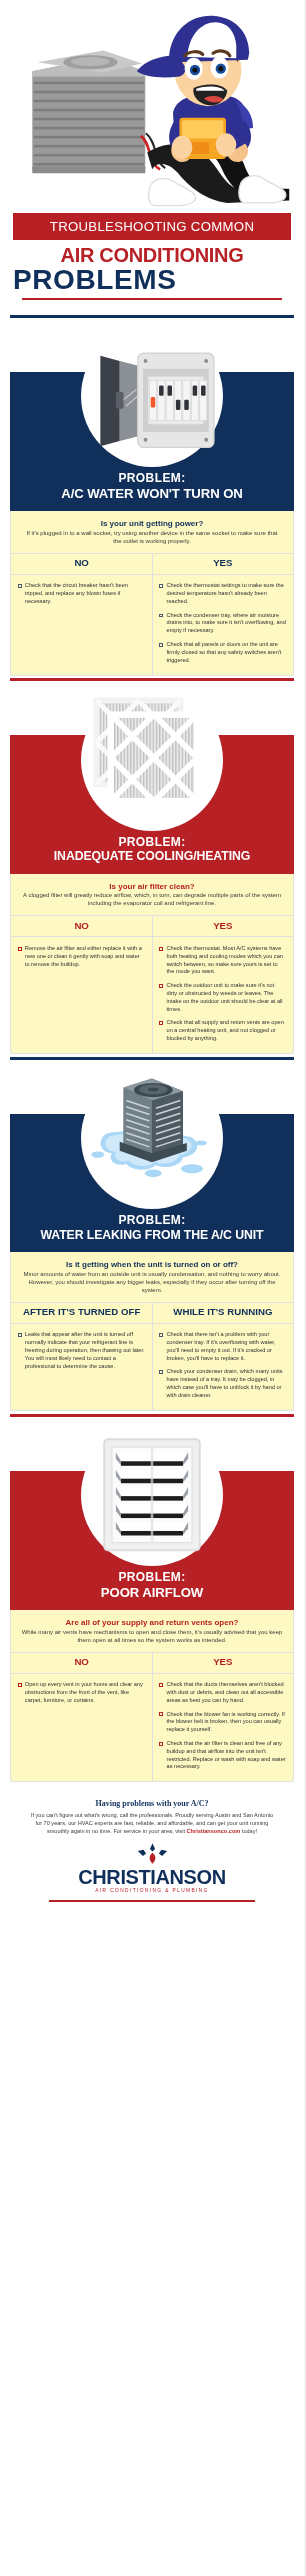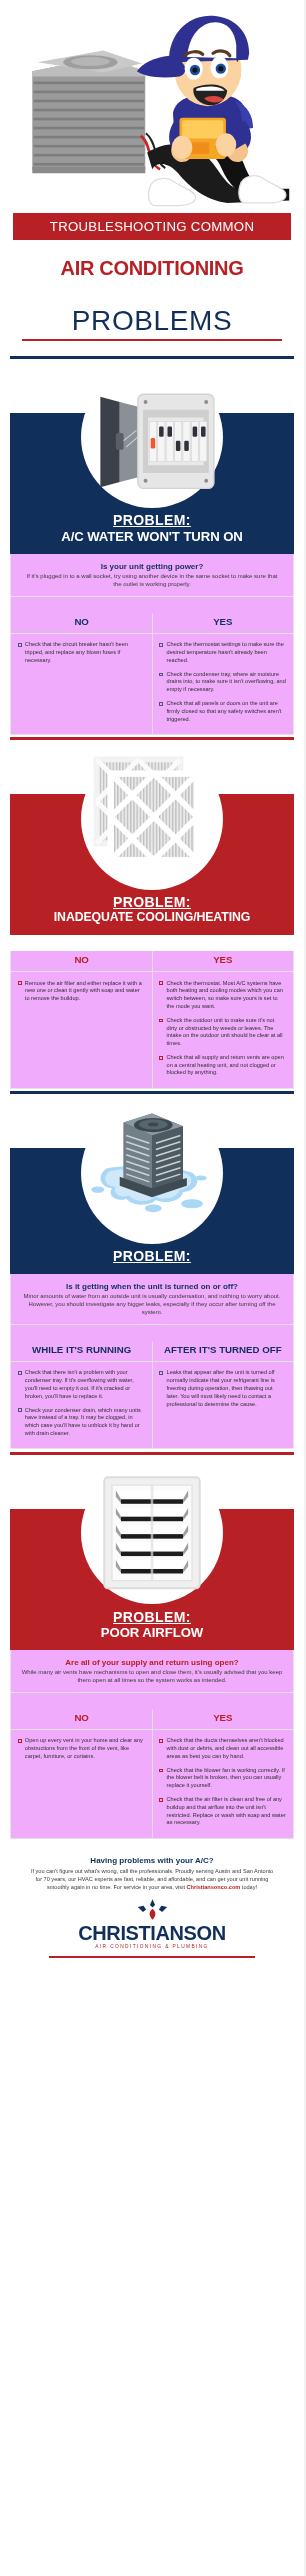--- a/index.html
+++ b/index.html
@@ -40,31 +40,29 @@
     font-weight: 400;
     font-family: "Liberation Sans", sans-serif;
   }
   .title-main {
     color: #b72025;
     font-size: 20px;
     font-weight: bold;
     text-align: center;
     letter-spacing: -0.3px;
     line-height: 1.07;
-    padding-top: 18px;
+    padding-top: 5px;
   }
   .title-sub {
     color: #10305b;
     font-size: 28px;
-    font-weight: 400;
-    text-align: center;
+    font-weight: 700;
     letter-spacing: 0.6px;
     line-height: 1.0;
     font-family: "Liberation Sans", sans-serif;
-    margin-top: 28px;
   }
   .title-rule {
     height: 2.6px;
     background: #b72025;
     margin: 3.9px 9px 0 9px;
   }
 
   
   .section { position: relative; }
   .sec-topband {
@@ -109,37 +107,36 @@
     height: 132px;
   }
 
   .prob-band {
     margin: 0 10.3px;
     padding: 2.6px 6.5px 10.3px 6.5px;
     text-align: center;
     color: #ffffff;
   }
   .prob-kicker {
-    font-size: 14px;
+    font-size: 12px;
     font-weight: bold;
     letter-spacing: 0.4px;
-    text-decoration: underline;
   }
   .prob-title {
     font-size: 13.2px;
     font-weight: bold;
     letter-spacing: -0.1px;
     line-height: 1.08;
     margin-top: 1.3px;
   }
   .prob-title.small { font-size: 12.3px; text-align: center; }
 
   .qa {
     margin: 0 10.3px;
-    background: #f0abfc;
+    background: #fef9c3;
     border: 0.6px solid #e3e3e3;
     border-top: none;
   }
   .q-intro {
     padding: 7.8px 10.3px 7.8px 10.3px;
     text-align: center;
     border-bottom: 0.6px solid #e0e0e0;
   }
   .q-head {
     font-size: 8px;
@@ -147,21 +144,21 @@
     margin-bottom: 0.6px;
   }
   .q-head.navy { color: #10305b; }
   .q-head.red  { color: #b72025; }
   .q-body {
     font-size: 6px;
     color: #3b3b3b;
     line-height: 1.35;
   }
 
-  .cols { display: flex; margin-top: 16px; }
+  .cols { display: flex; }
   .col { width: 50%; }
   .col + .col { border-left: 0.6px solid #e0e0e0; }
   .col-head {
     text-align: center;
     font-size: 9.7px;
     font-weight: bold;
     padding: 4.5px 2.6px 4.5px 2.6px;
     border-bottom: 0.6px solid #e0e0e0;
     line-height: 1.12;
   }
@@ -189,20 +186,21 @@
   .footer {
     margin: 17px 10.3px 0 10.3px;
     text-align: center;
     padding-bottom: 3.9px;
   }
   .foot-head {
     color: #10305b;
     font-size: 8px;
     font-weight: bold;
     margin-bottom: 2.6px;
+    font-family: Liberation Serif, serif;
   }
   .foot-body {
     font-size: 5.6px;
     color: #3b3b3b;
     line-height: 1.45;
     padding: 0 17px;
   }
   .foot-body .red { color: #b72025; font-weight: bold; }
   .logo-wrap { margin-top: 6.5px; }
   .logo-name {
@@ -406,20 +404,24 @@
         <rect x="0" y="0" width="134" height="134" fill="url(#pl)" stroke="#ffffff" stroke-width="10"></rect>
         <path d="M0 0 L134 134 M134 0 L0 134 M67 0 L134 67 M67 0 L0 67 M0 67 L67 134 M134 67 L67 134" stroke="#ffffff" stroke-width="9" fill="none"></path>
       </g>
     </svg></div>
     </div>
     <div class="prob-band" style="background:#b72025">
       <div class="prob-kicker">PROBLEM:</div>
       <div class="prob-title small">INADEQUATE COOLING/HEATING</div>
     </div>
     <div class="qa">
+      <div class="q-intro">
+        <div class="q-head red">Is your air filter clean?</div>
+        <div class="q-body">A clogged filter will greatly reduce airflow, which, in turn, can degrade multiple parts of the system including the evaporator coil and refrigerant line.</div>
+      </div>
       <div class="cols">
     <div class="col">
       <div class="col-head red">NO</div>
       <div class="col-body">
 
           <div class="bullet">
             <span class="chk red"></span>
             <span>Remove the air filter and either replace it with a new one or clean it gently with soap and water to remove the buildup.</span>
           </div>
       </div>
@@ -474,48 +476,49 @@
         </g>
         <g stroke="#c9d2d6" stroke-width="2.4">
           <path d="M116 56 L154 44 M116 66 L154 54 M116 76 L154 64 M116 86 L154 74 M116 96 L154 84 M116 106 L154 94 M116 116 L154 104"></path>
         </g>
         <polygon points="60,108 110,126 164,110 164,122 110,140 60,122" fill="#3f4b53"></polygon>
       </g>
     </svg></div>
     </div>
     <div class="prob-band" style="background:#10305b">
       <div class="prob-kicker">PROBLEM:</div>
+      <div class="prob-title small">WATER LEAKING FROM THE A/C UNIT</div>
     </div>
     <div class="qa">
       <div class="q-intro">
         <div class="q-head navy">Is it getting when the unit is turned on or off?</div>
         <div class="q-body">Minor amounts of water from an outside unit is usually condensation, and nothing to worry about. However, you should investigate any bigger leaks, especially if they occur after turning off the system.</div>
       </div>
       <div class="cols">
     <div class="col">
+      <div class="col-head navy">AFTER IT'S TURNED OFF</div>
+      <div class="col-body">
+
+          <div class="bullet">
+            <span class="chk navy"></span>
+            <span>Leaks that appear after the unit is turned off normally indicate that your refrigerant line is freezing during operation, then thawing out later. You will most likely need to contact a professional to determine the cause.</span>
+          </div>
+      </div>
+    </div>
+    <div class="col">
       <div class="col-head navy">WHILE IT'S RUNNING</div>
       <div class="col-body">
 
           <div class="bullet">
             <span class="chk navy"></span>
             <span>Check that there isn't a problem with your condenser tray. If it's overflowing with water, you'll need to empty it out. If it's cracked or broken, you'll have to replace it.</span>
           </div>
           <div class="bullet">
             <span class="chk navy"></span>
             <span>Check your condenser drain, which many units have instead of a tray. It may be clogged, in which case you'll have to unblock it by hand or with drain cleaner.</span>
-          </div>
-      </div>
-    </div>
-    <div class="col">
-      <div class="col-head navy">AFTER IT'S TURNED OFF</div>
-      <div class="col-body">
-
-          <div class="bullet">
-            <span class="chk navy"></span>
-            <span>Leaks that appear after the unit is turned off normally indicate that your refrigerant line is freezing during operation, then thawing out later. You will most likely need to contact a professional to determine the cause.</span>
           </div>
       </div>
     </div>
           </div>
     </div>
       </div>
       <div class="section">
     <div class="sec-topband">
       <div class="stripe red"></div>
     </div>
@@ -559,21 +562,21 @@
     </g>
     <rect x="108" y="28" width="4" height="148" fill="#e0e0e0" opacity="0.7"></rect>
   </svg></div>
     </div>
     <div class="prob-band" style="background:#b72025">
       <div class="prob-kicker">PROBLEM:</div>
       <div class="prob-title ">POOR AIRFLOW</div>
     </div>
     <div class="qa">
       <div class="q-intro">
-        <div class="q-head red">Are all of your supply and return using open?</div>
+        <div class="q-head red">Are all of your supply and return vents open?</div>
         <div class="q-body">While many air vents have mechanisms to open and close them, it's usually advised that you keep them open at all times so the system works as intended.</div>
       </div>
       <div class="cols">
     <div class="col">
       <div class="col-head red">NO</div>
       <div class="col-body">
 
           <div class="bullet">
             <span class="chk red"></span>
             <span>Open up every vent in your home and clear any obstructions from the front of the vent, like carpet, furniture, or curtains.</span>

